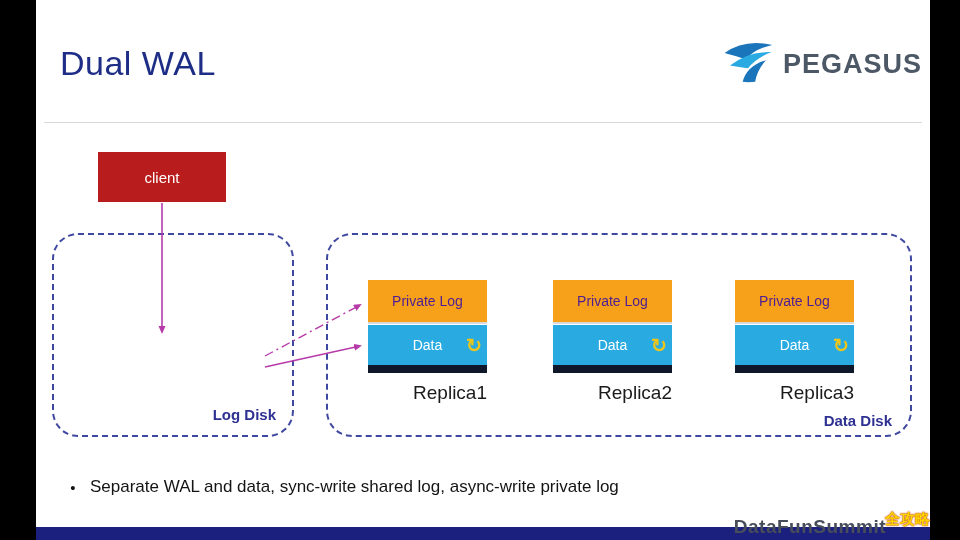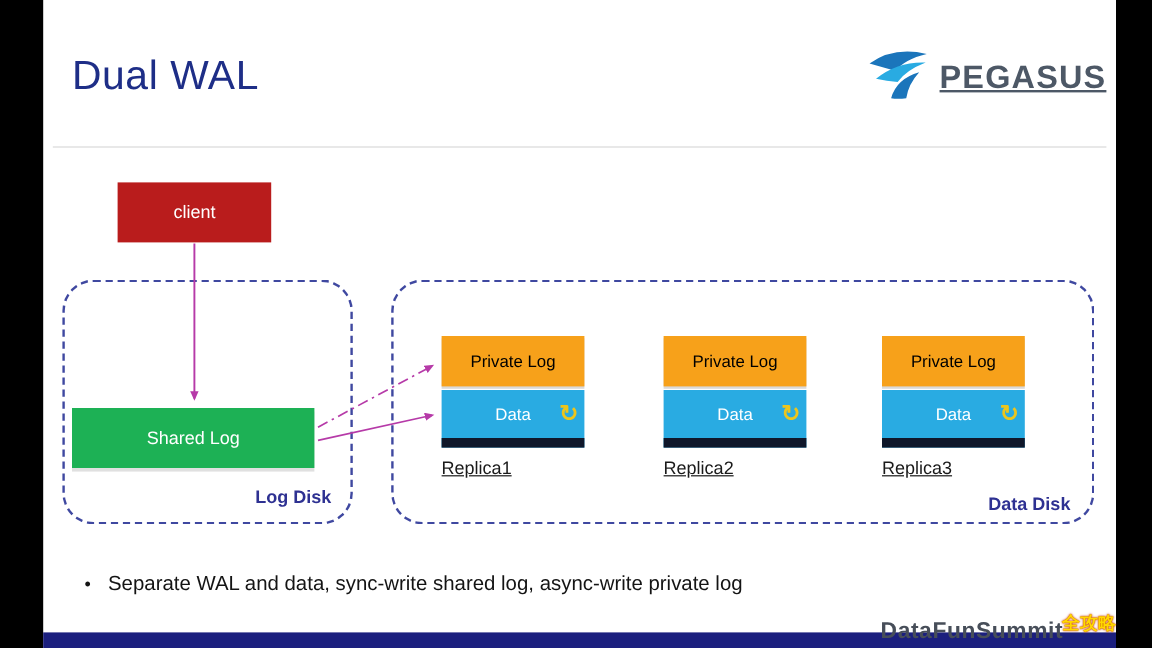--- a/index.html
+++ b/index.html
@@ -23,21 +23,21 @@
   .divider{
     position:absolute;left:8px;right:8px;top:122px;
     border-top:1px solid #d9d9d9;height:0;
   }
   
   .logo{
     position:absolute;right:8px;top:38px;
     display:flex;align-items:center;gap:8px;
   }
   .logo-text{
-    font-size:27px;font-weight:bold;color:#4d5866;letter-spacing:1px;text-decoration:underline;
+    font-size:27px;font-weight:bold;color:#4d5866;letter-spacing:1px;
   }
   
   .client-box{
     position:absolute;left:62px;top:152px;width:128px;height:50px;
     background:#b91c1c;color:#ffffff;
     display:flex;align-items:center;justify-content:center;
     font-size:15px;
   }
   
   .disk{
@@ -56,37 +56,37 @@
     background:#1db155;color:#ffffff;
     display:flex;align-items:center;justify-content:center;
     font-size:15px;
     box-shadow:0 3px 0 rgba(0,0,0,0.12);
   }
   
   .replica{
     position:absolute;width:119px;top:280px;
   }
   .private-log{
-    height:42px;background:#f7a11a;color:#000000;
+    height:42px;background:#f7a11a;color:#4c1d95;
     display:flex;align-items:center;justify-content:center;
     font-size:14px;
     box-shadow:0 2px 0 rgba(0,0,0,0.15);
   }
   .data-box{
     margin-top:3px;height:40px;background:#29abe2;color:#ffffff;
     display:flex;align-items:center;justify-content:center;
     font-size:14px;position:relative;
     border-bottom:8px solid #0f172a;
   }
   .sync{
     position:absolute;right:5px;top:50%;transform:translateY(-50%);
     color:#ecc51c;font-size:19px;font-weight:bold;line-height:1;
   }
   .replica-name{
-    margin-top:9px;text-align:left;font-size:15px;color:#1a1a1a;text-decoration:underline;
+    margin-top:9px;text-align:right;font-size:19px;color:#1a1a1a;
   }
   .r1{left:332px;} .r2{left:517px;} .r3{left:699px;}
   
   .arrows{
     position:absolute;left:0;top:0;width:894px;height:540px;
     pointer-events:none;z-index:5;
   }
   
   .bullet-row{
     position:absolute;left:20px;top:477px;display:flex;align-items:flex-start;
@@ -129,23 +129,20 @@
   <div class="divider"></div>
 
   <div class="client-box">
     <span>client</span>
   </div>
 
   <div class="disk log-disk">
     <span class="disk-label">Log Disk</span>
   </div>
 
-  <div class="shared-log">
-    <span>Shared Log</span>
-  </div>
 
   <div class="disk data-disk">
     <span class="disk-label">Data Disk</span>
   </div>
 
   <div class="replica r1">
     <div class="private-log">
       <span>Private Log</span>
     </div>
     <div class="data-box">

